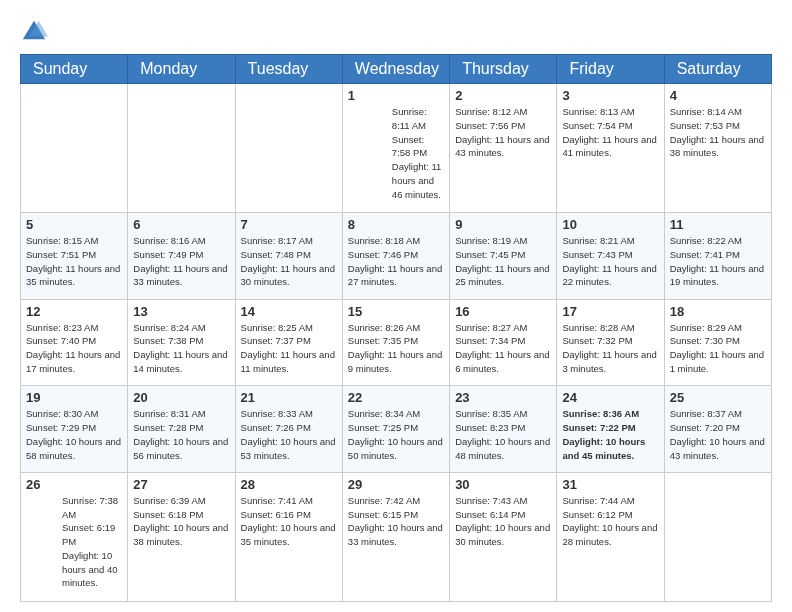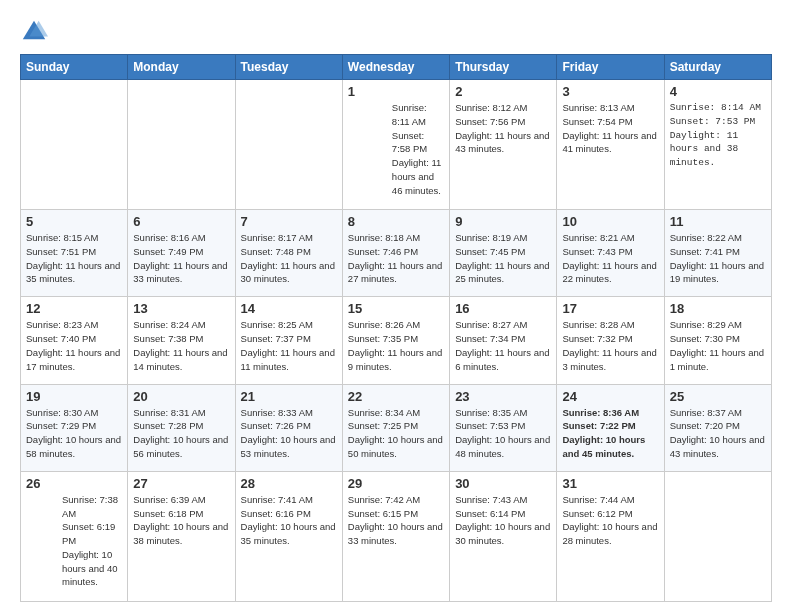--- a/index.html
+++ b/index.html
@@ -62,23 +62,23 @@
     .calendar {
       flex: 1;
       border: 1px solid #ccc;
       border-collapse: collapse;
       width: 100%;
       table-layout: fixed;
     }
     .calendar th {
       background: #3a7abf;
       color: #fff;
-      font-size: 12px;
-      font-weight: bold;
-      padding: 5px 5px;
+      font-size: 16px;
+      font-weight: normal;
+      padding: 5px 12px;
       text-align: left;
       border: 1px solid #2e6099;
     }
     .calendar td {
       border: 1px solid #ccc;
       vertical-align: top;
       padding: 4px 5px;
       font-size: 10px;
       color: #333;
       background: #fff;
@@ -157,21 +157,21 @@
 Daylight: 11 hours and 43 minutes.</div>
           </td>
           <td>
             <span class="day-number">3</span>
             <div class="day-info" style="white-space: pre-line;">Sunrise: 8:13 AM
 Sunset: 7:54 PM
 Daylight: 11 hours and 41 minutes.</div>
           </td>
           <td>
             <span class="day-number">4</span>
-            <div class="day-info" style="white-space: pre-line; font-family: Liberation Mono, monospace;">Sunrise: 8:14 AM
+            <div class="day-info" style="white-space: pre-line;">Sunrise: 8:14 AM
 Sunset: 7:53 PM
 Daylight: 11 hours and 38 minutes.</div>
           </td>
         </tr>
         <tr>
           <td>
             <span class="day-number">5</span>
             <div class="day-info" style="white-space: pre-line;">Sunrise: 8:15 AM
 Sunset: 7:51 PM
 Daylight: 11 hours and 35 minutes.</div>
@@ -278,21 +278,21 @@
           </td>
           <td>
             <span class="day-number">22</span>
             <div class="day-info" style="white-space: pre-line;">Sunrise: 8:34 AM
 Sunset: 7:25 PM
 Daylight: 10 hours and 50 minutes.</div>
           </td>
           <td>
             <span class="day-number">23</span>
             <div class="day-info" style="white-space: pre-line;">Sunrise: 8:35 AM
-Sunset: 7:53 PM
+Sunset: 8:23 PM
 Daylight: 10 hours and 48 minutes.</div>
           </td>
           <td>
             <span class="day-number">24</span>
             <div class="day-info" style="white-space: pre-line; font-weight: bold;">Sunrise: 8:36 AM
 Sunset: 7:22 PM
 Daylight: 10 hours and 45 minutes.</div>
           </td>
           <td>
             <span class="day-number">25</span>

